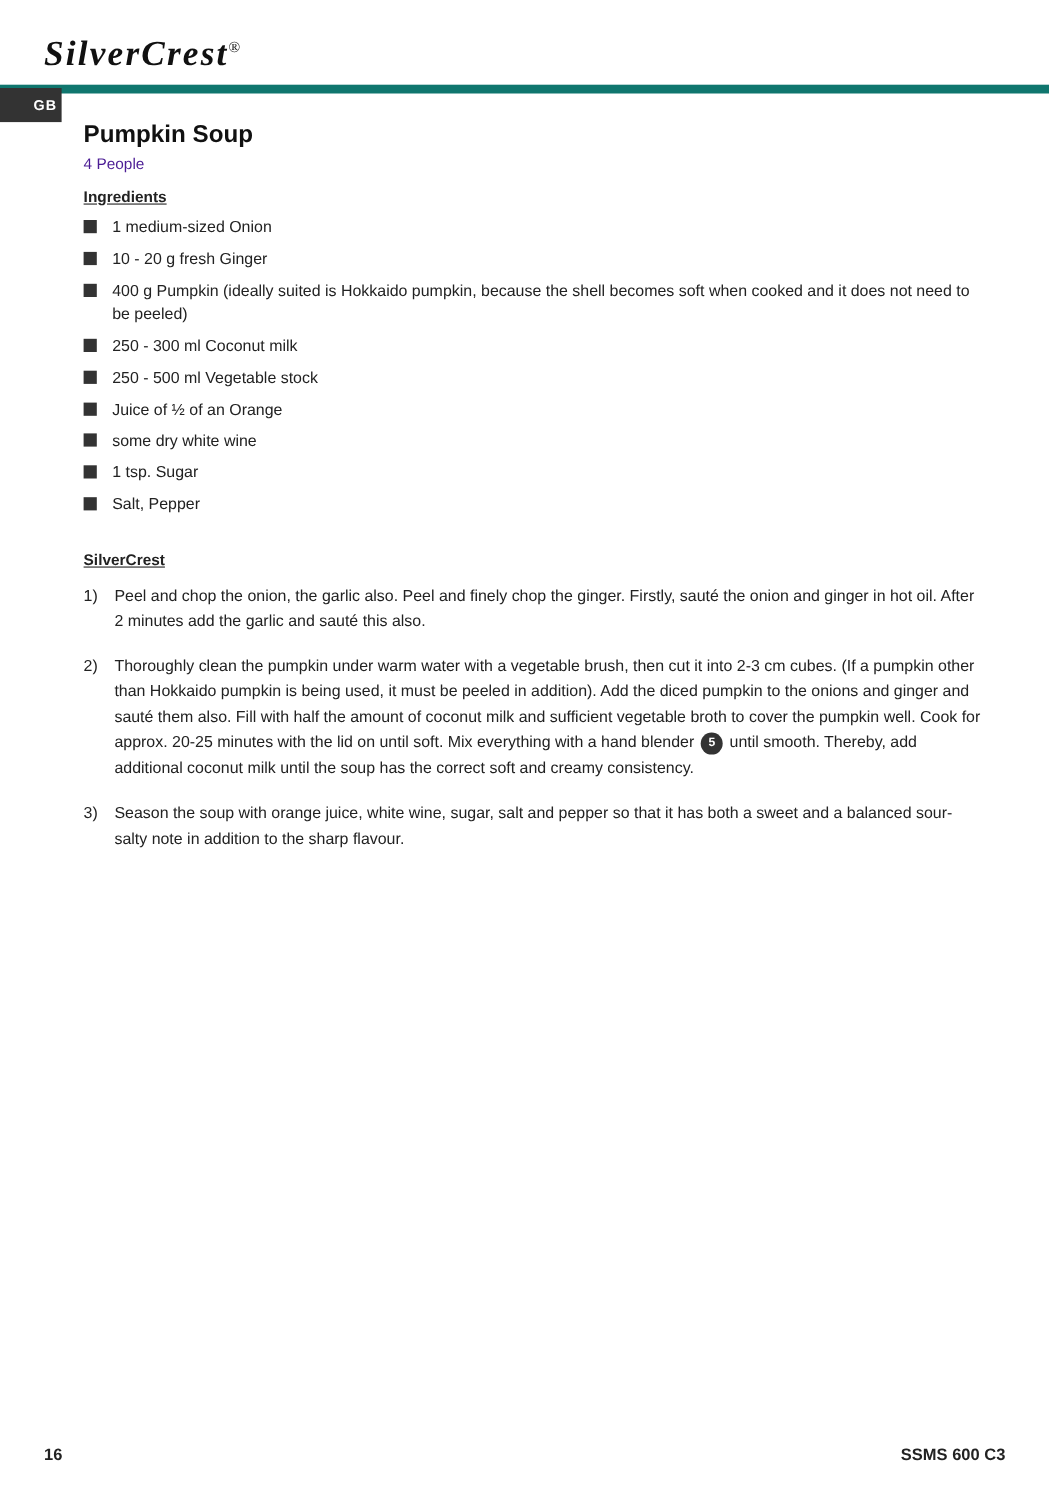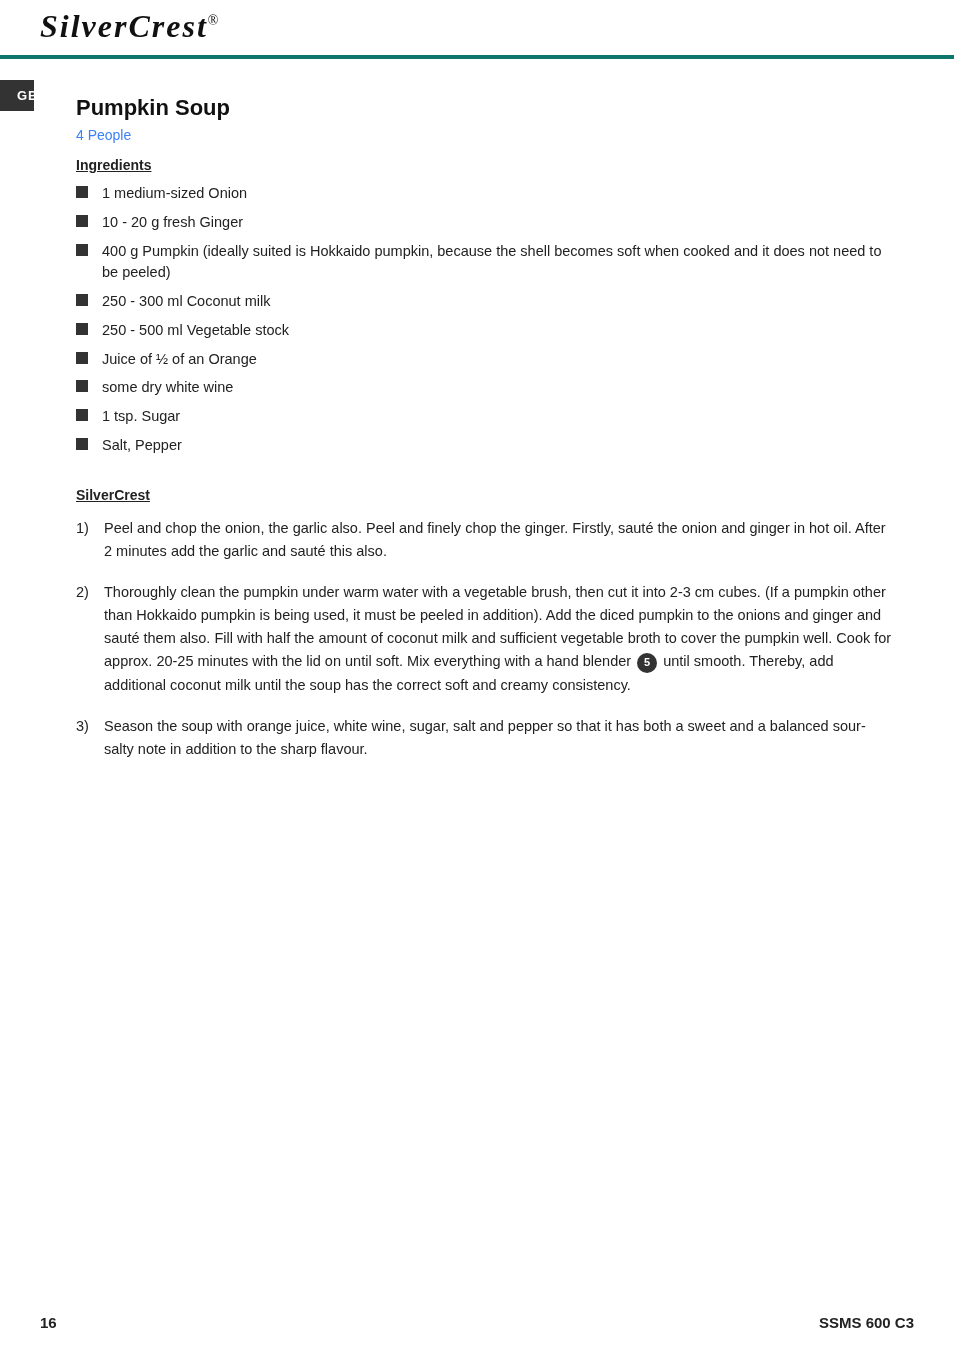--- a/index.html
+++ b/index.html
@@ -9,23 +9,23 @@
       min-height: 1355px;
       background: #ffffff;
       font-family: Arial, Helvetica, sans-serif;
       font-size: 15px;
       color: #222;
       position: relative;
     }
 
     
     .header {
-      padding: 8px 40px 10px 40px;
-      border-bottom: 4px solid #0f766e;
-      margin-bottom: 12px;
+      padding: 30px 40px 10px 40px;
+      border-bottom: 8px solid #0f766e;
+      margin-bottom: 0;
     }
 
     .brand-name {
       font-family: 'Times New Roman', Times, serif;
       font-size: 32px;
       font-weight: bold;
       font-style: italic;
       letter-spacing: 2px;
       color: #111;
     }
@@ -37,43 +37,43 @@
       font-weight: normal;
     }
 
     
     .sidebar-tab {
       position: absolute;
       left: 0;
       top: 80px;
       background: #333;
       color: #fff;
-      width: 16px;
-      padding: 8px 17px;
+      width: 56px;
+      padding: 8px 4px;
       font-size: 13px;
       font-weight: bold;
       text-align: right;
       letter-spacing: 1px;
     }
 
     
     .main-content {
       padding: 24px 60px 40px 76px;
     }
 
     .recipe-title {
       font-size: 22px;
       font-weight: bold;
       margin-bottom: 6px;
       color: #111;
     }
 
     .servings {
       font-size: 14px;
-      color: #3b82f6;
+      color: #4c1d95;
       margin-bottom: 14px;
     }
 
     .section-label {
       font-size: 14px;
       font-weight: bold;
       color: #222;
       margin-bottom: 10px;
       text-decoration: underline;
     }

